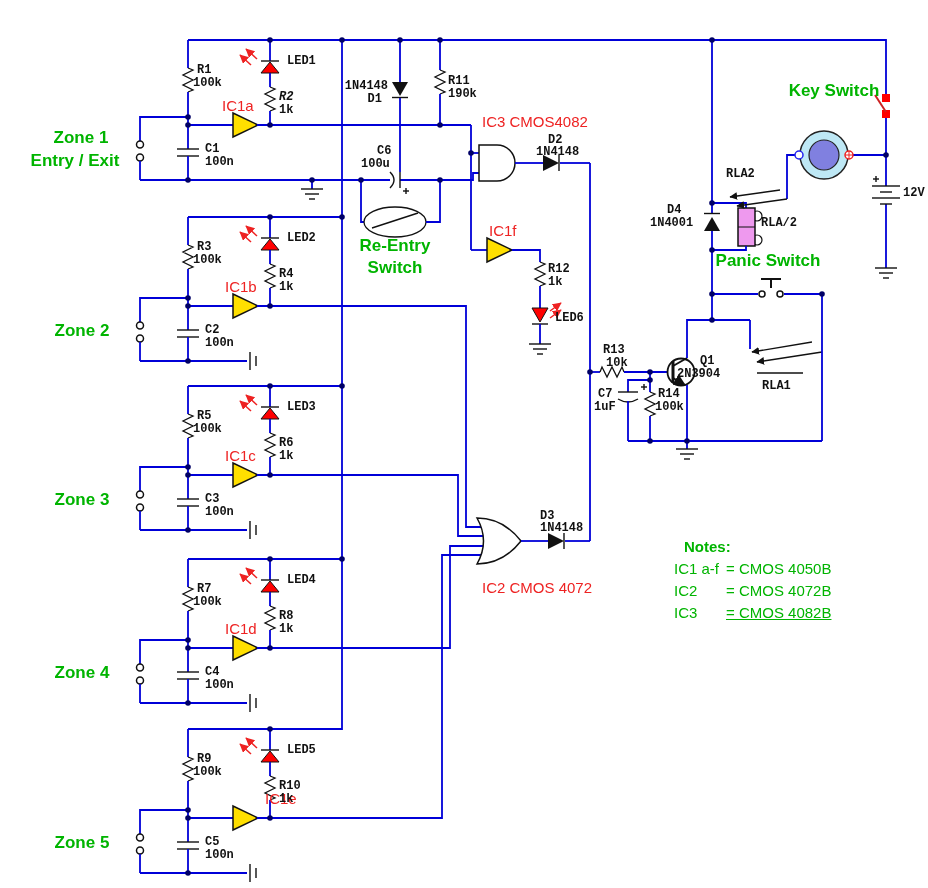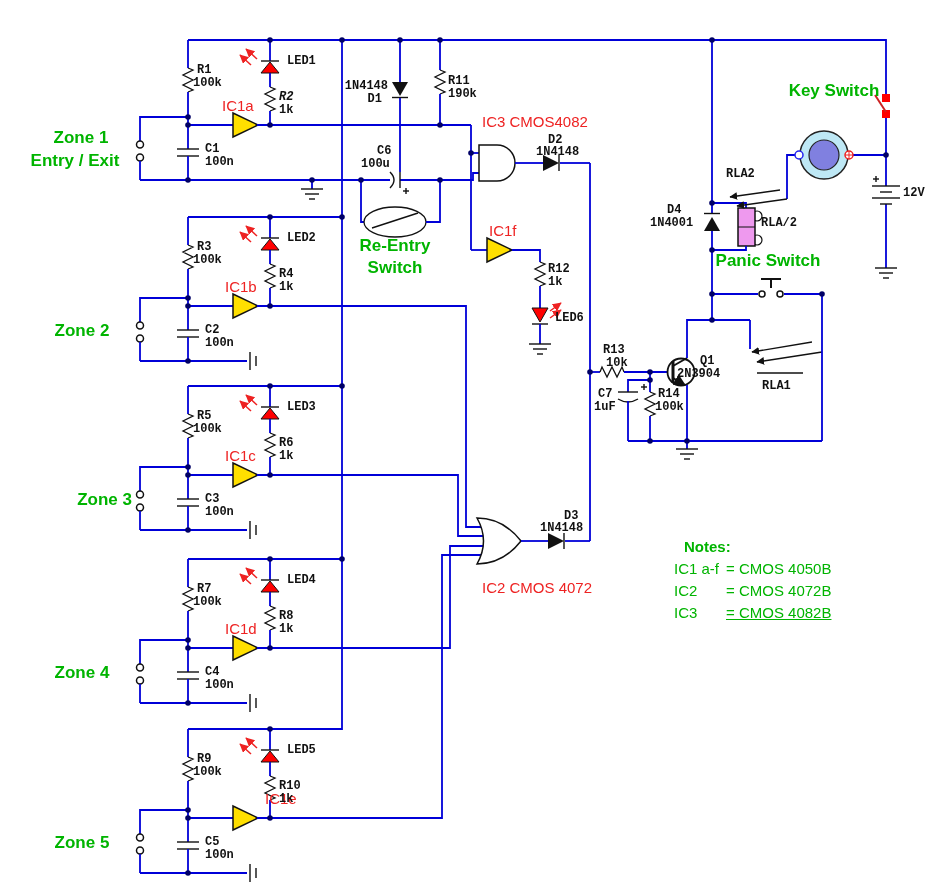--- a/index.html
+++ b/index.html
@@ -401,21 +401,21 @@
     <circle class="dt" cx="712" cy="294" r="2.8"></circle>
         <circle class="dt" cx="712" cy="320" r="2.8"></circle>
     <circle class="dt" cx="822" cy="294" r="2.8"></circle>
         <circle class="dt" cx="886" cy="155" r="2.8"></circle>
   </g>
 </svg>
 
 <div class="grn c" style="left:28px;top:128px;width:106px;">Zone 1</div>
 <div class="grn c" style="left:0px;top:151px;width:150px;">Entry / Exit</div>
 <div class="grn c" style="left:32px;top:321px;width:100px;">Zone 2</div>
-<div class="grn c" style="left:32px;top:490px;width:100px;text-align:right;">Zone 3</div>
+<div class="grn c" style="left:32px;top:490px;width:100px;">Zone 3</div>
 <div class="grn c" style="left:32px;top:663px;width:100px;">Zone 4</div>
 <div class="grn c" style="left:32px;top:833px;width:100px;">Zone 5</div>
 
 <div class="red" style="left:222px;top:97px;">IC1a</div>
 <div class="m" style="left:197px;top:63px;">R1</div>
 <div class="m" style="left:193px;top:76px;">100k</div>
 <div class="m" style="left:287px;top:54px;">LED1</div>
 <div class="m" style="left:279px;top:90px;font-style:italic;">R2</div>
 <div class="m" style="left:279px;top:103px;">1k</div>
 <div class="m" style="left:205px;top:142px;">C1</div>
@@ -465,21 +465,21 @@
 <div class="m" style="left:361px;top:157px;">100u</div>
 <div class="grn c" style="left:348px;top:236px;width:94px;">Re-Entry</div>
 <div class="grn c" style="left:348px;top:258px;width:94px;">Switch</div>
 
 <div class="red" style="left:482px;top:113px;">IC3 CMOS4082</div>
 <div class="red" style="left:489px;top:222px;">IC1f</div>
 <div class="red" style="left:482px;top:579px;">IC2 CMOS 4072</div>
 
 <div class="m" style="left:548px;top:133px;">D2</div>
 <div class="m" style="left:536px;top:145px;">1N4148</div>
-<div class="m" style="left:564px;top:509px;">D3</div>
+<div class="m" style="left:540px;top:509px;">D3</div>
 <div class="m" style="left:540px;top:521px;">1N4148</div>
 <div class="m" style="left:548px;top:262px;">R12</div>
 <div class="m" style="left:548px;top:275px;">1k</div>
 <div class="m" style="left:555px;top:311px;">LED6</div>
 
 <div class="m" style="left:603px;top:343px;">R13</div>
 <div class="m" style="left:606px;top:356px;">10k</div>
 <div class="m" style="left:598px;top:387px;">C7</div>
 <div class="m" style="left:594px;top:400px;">1uF</div>
 <div class="m" style="left:658px;top:387px;font-family:Liberation Mono, monospace;">R14</div>

